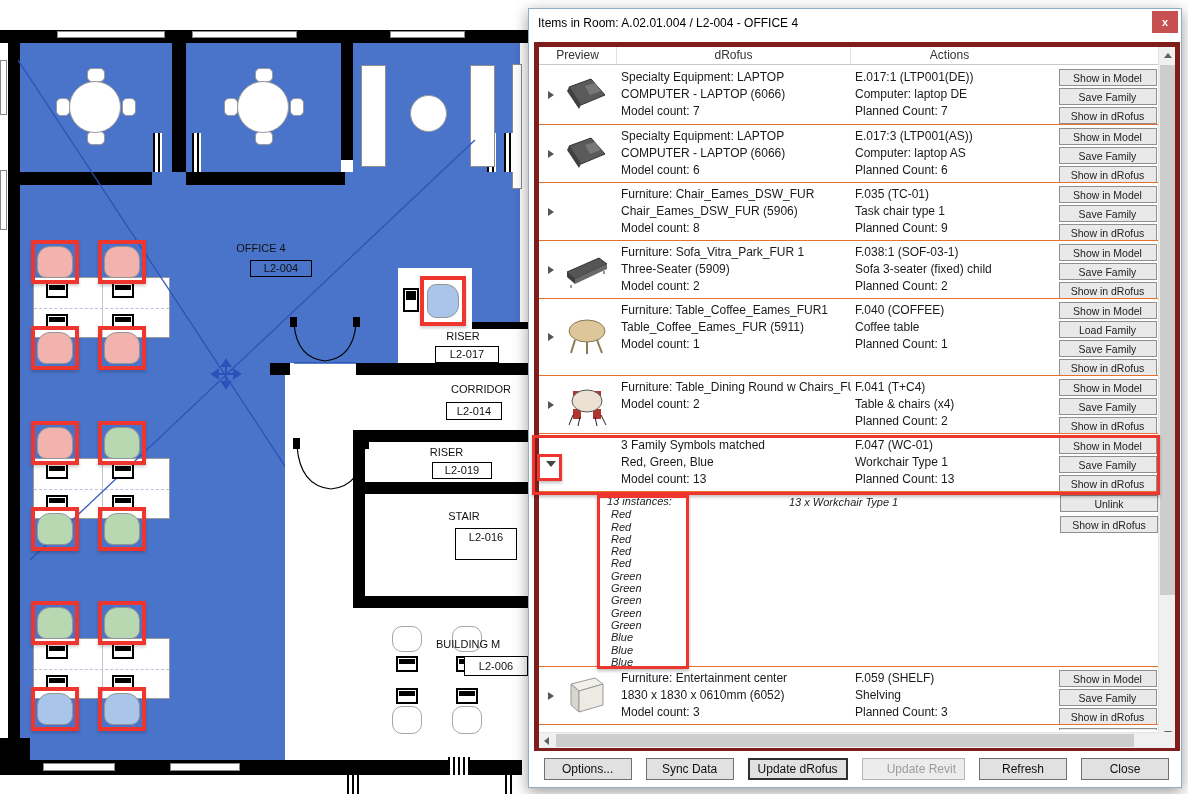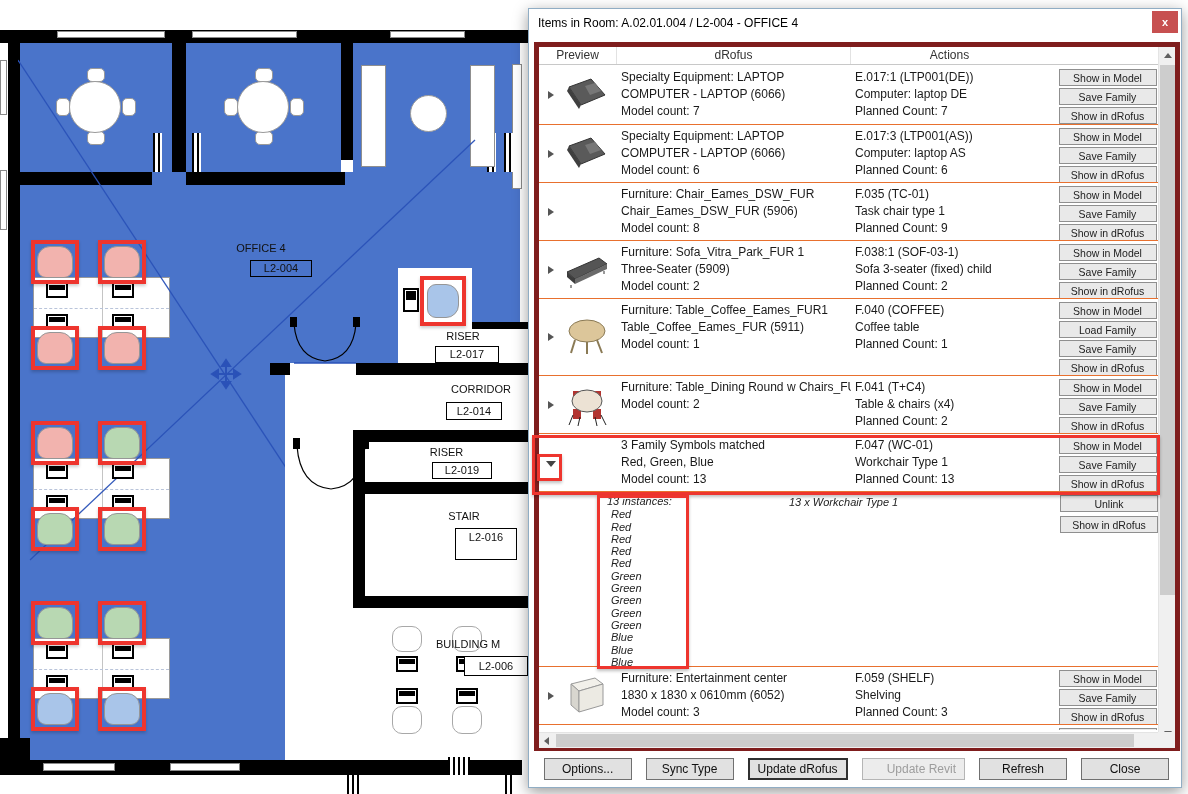--- a/index.html
+++ b/index.html
@@ -531,21 +531,21 @@
       <div class="hscroll">
         <span class="harr lt"></span>
         <div class="hthumb"></div>
         <span class="harr rt"></span>
       </div>
       <div class="corner"></div>
     </div>
 
     <div class="footer">
       <button class="fbtn">Options...</button>
-      <button class="fbtn">Sync Type</button>
+      <button class="fbtn">Sync Data</button>
       <button class="fbtn default">Update dRofus</button>
       <button class="fbtn disabled">Update Revit</button>
       <button class="fbtn">Refresh</button>
       <button class="fbtn">Close</button>
     </div>
 
     <div class="drbox" style="left:3px;top:426px;width:628px;height:60px"></div>
     <div class="drbox" style="left:8px;top:445px;width:25px;height:27px"></div>
     <div class="drbox" style="left:68px;top:486px;width:92px;height:174px"></div>
   </div>

